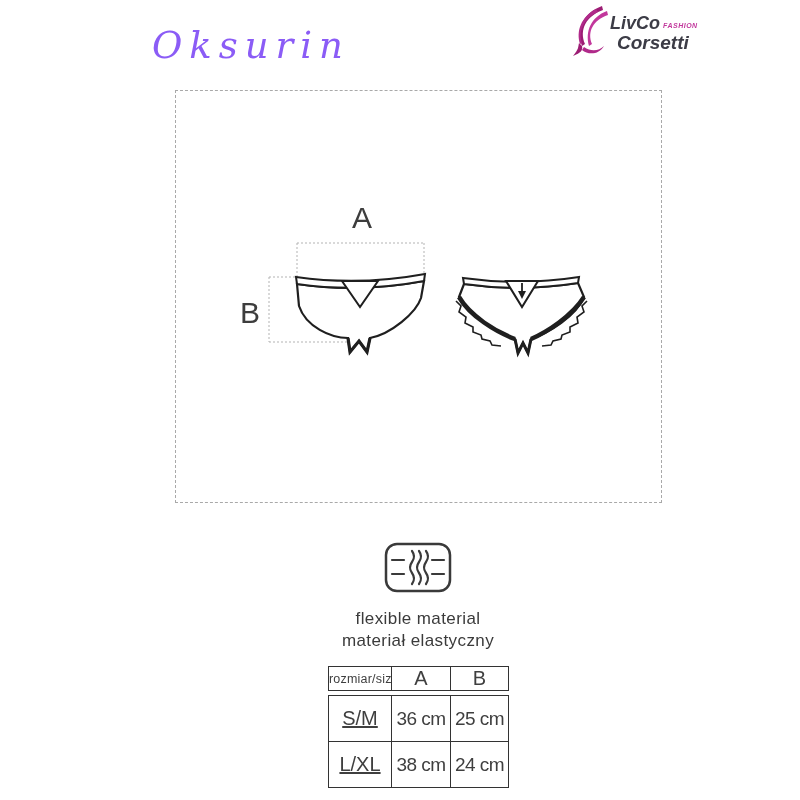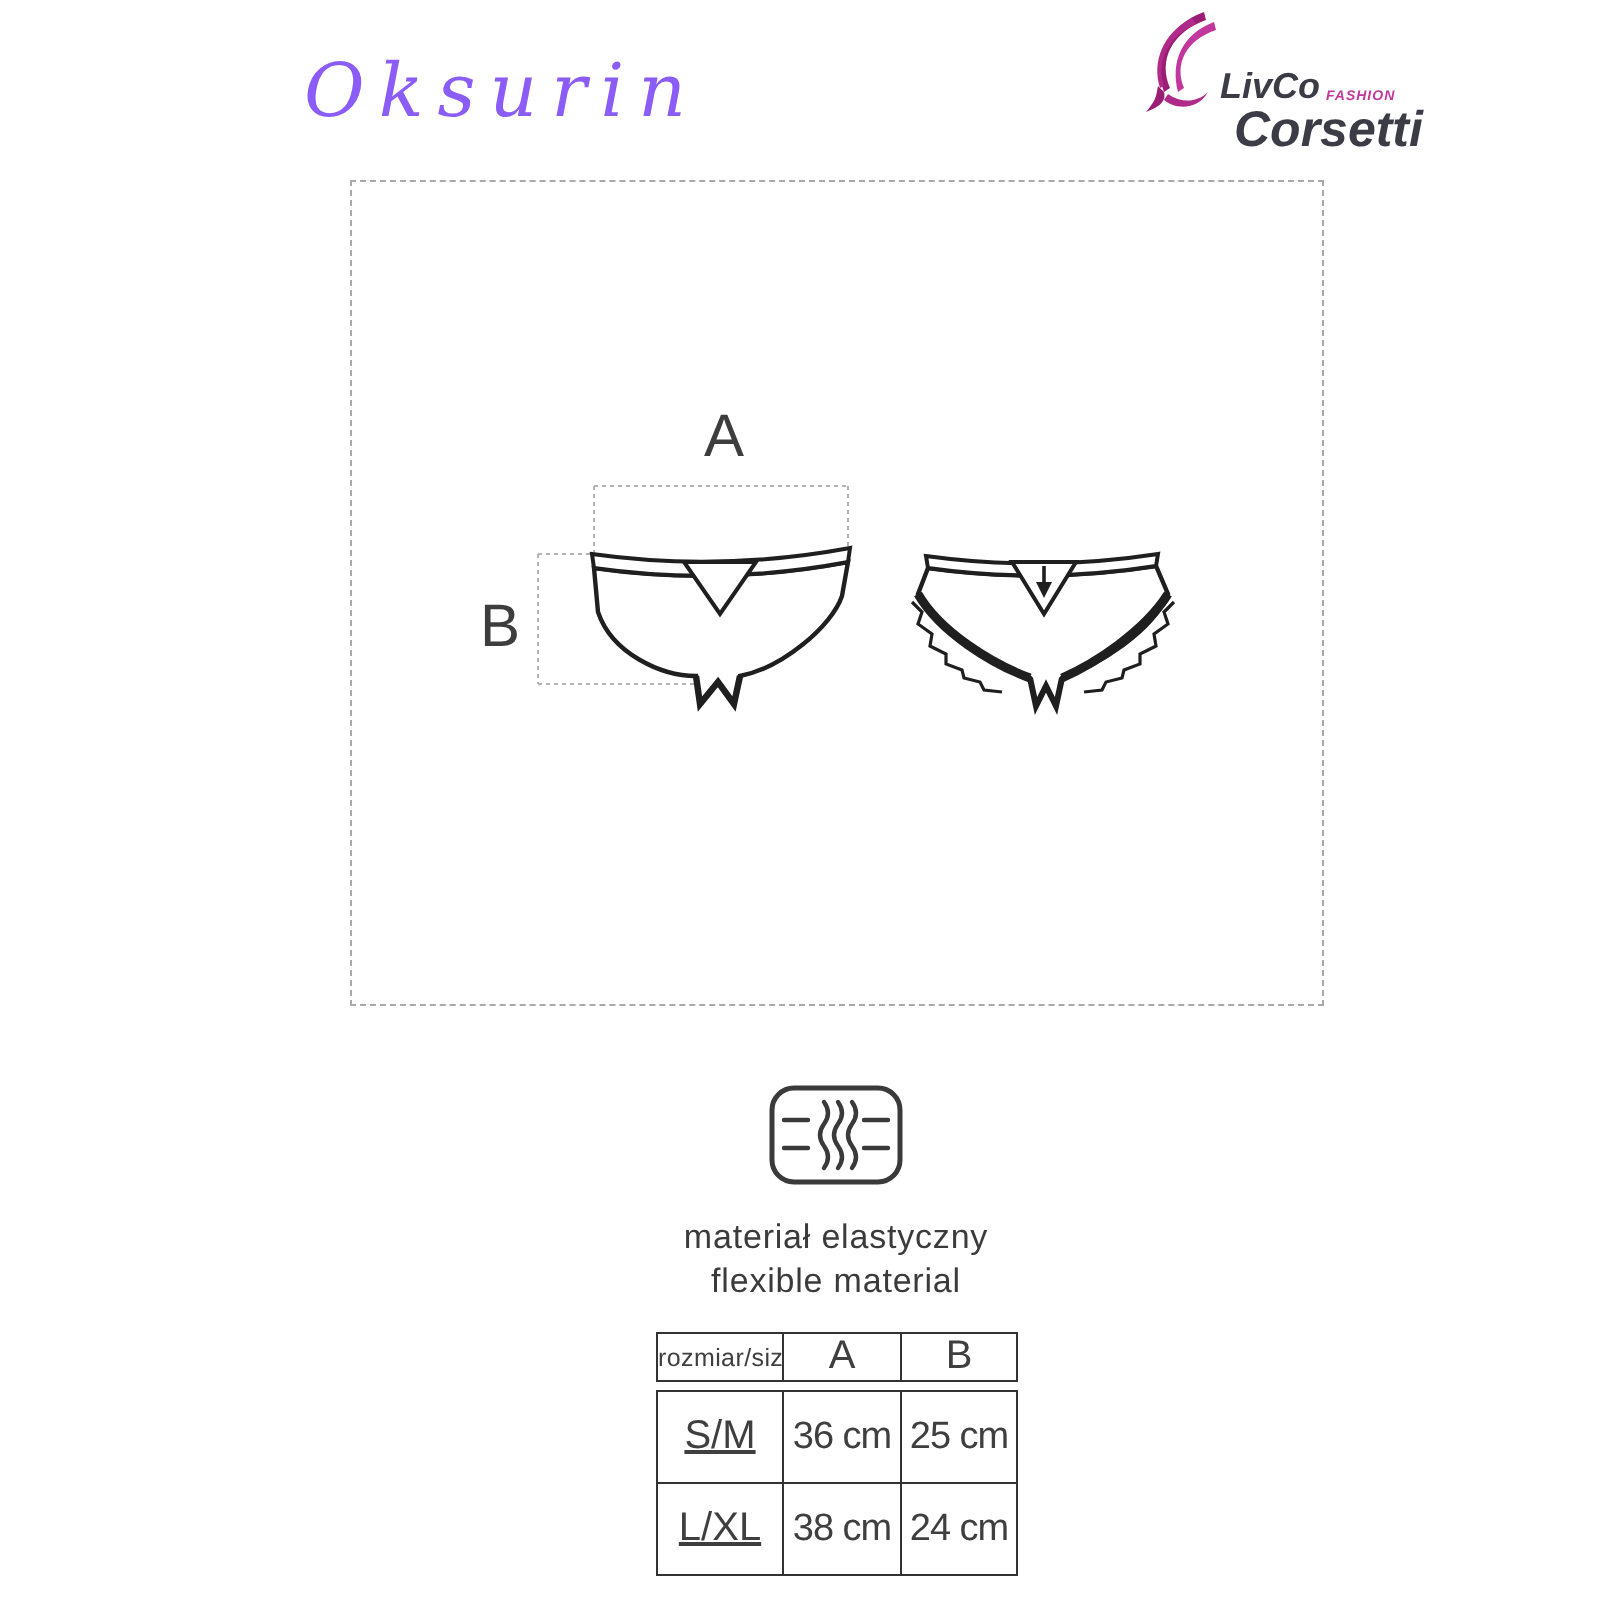--- a/index.html
+++ b/index.html
@@ -9,24 +9,24 @@
   }
   
   .product-title{
     position:absolute;left:152px;top:24px;
     font-family:"DejaVu Serif","Liberation Serif",serif;
     font-style:italic;font-size:37px;letter-spacing:7px;color:#8b5cf6;
   }
   .logo{position:absolute;left:568px;top:5px;width:170px;height:54px;display:flex;align-items:flex-start;}
   .logo-swoosh{width:40px;height:52px;flex:0 0 auto;}
   .logo-text{margin-left:2px;margin-top:9px;font-style:italic;line-height:1;}
-  .logo-row1{display:flex;align-items:flex-end;margin-top:20px;}
+  .logo-row1{display:flex;align-items:center;}
   .logo-brand{font-size:18px;font-weight:bold;color:#3c3c46;letter-spacing:0px;}
   .logo-fashion{font-size:7px;font-weight:bold;color:#c2379c;margin-left:3px;margin-top:4px;letter-spacing:.5px;}
-  .logo-brand2{font-size:25px;font-weight:bold;color:#3c3c46;margin-left:7px;margin-top:1px;}
+  .logo-brand2{font-size:19px;font-weight:bold;color:#3c3c46;margin-left:7px;margin-top:1px;}
   
   .diagram-box{
     position:absolute;left:175px;top:90px;width:487px;height:413px;
     border:1px dashed #a9a9a9;box-sizing:border-box;
   }
   .diagram-box svg{position:absolute;left:0;top:0;}
   .dim-label{font-family:"Liberation Sans",sans-serif;font-size:30px;fill:#3d3d3d;}
   
   .material-icon{position:absolute;left:384px;top:542px;}
   .material-caption{
@@ -119,22 +119,22 @@
     <line x1="8" y1="32" x2="20" y2="32"></line>
     <line x1="48" y1="18" x2="60" y2="18"></line>
     <line x1="48" y1="32" x2="60" y2="32"></line>
     <path d="M28,9 q4,5.5 0,11 q-4,5.5 0,11 q4,5.5 0,11"></path>
     <path d="M35,9 q4,5.5 0,11 q-4,5.5 0,11 q4,5.5 0,11"></path>
     <path d="M42,9 q4,5.5 0,11 q-4,5.5 0,11 q4,5.5 0,11"></path>
   </g>
 </svg>
 
 <div class="material-caption">
+  <div>flexible material</div>
   <div>materiał elastyczny</div>
-  <div>flexible material</div>
 </div>
 
 <div class="size-table-wrap">
   <table class="sz">
     <tbody>
         <tr class="hdr-row">
       <td class="col-size hdr-label">rozmiar/size</td>
       <td class="col-a hdr-ab">A</td>
       <td class="col-b hdr-ab">B</td>
     </tr>

